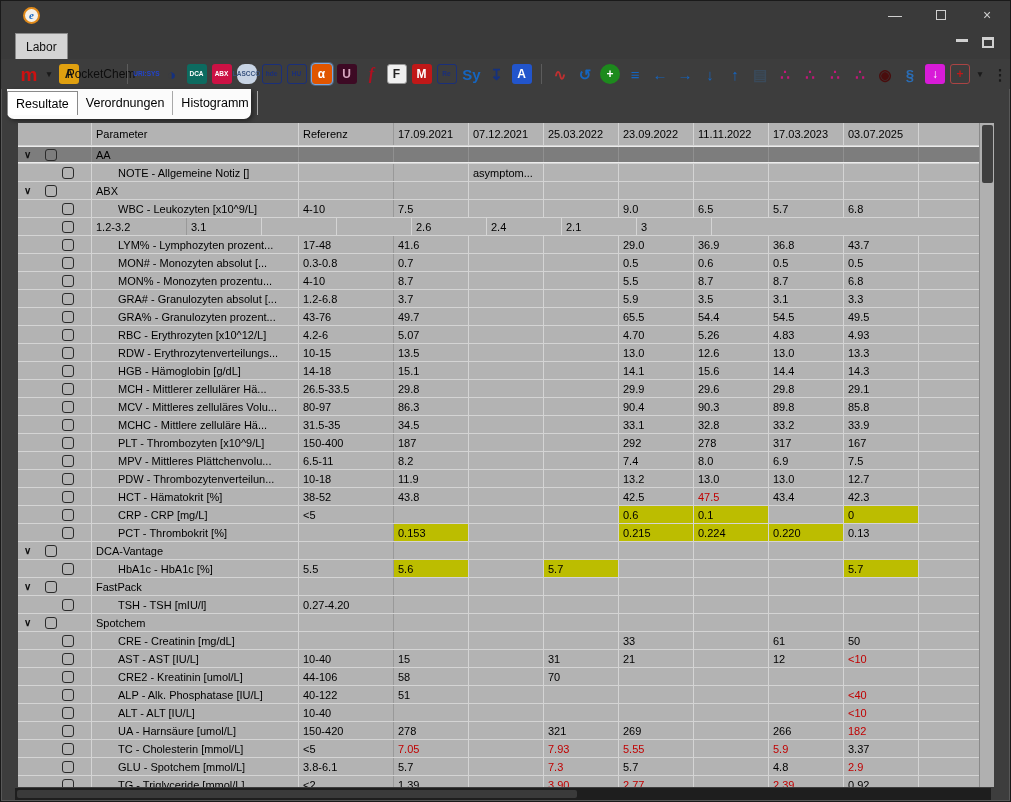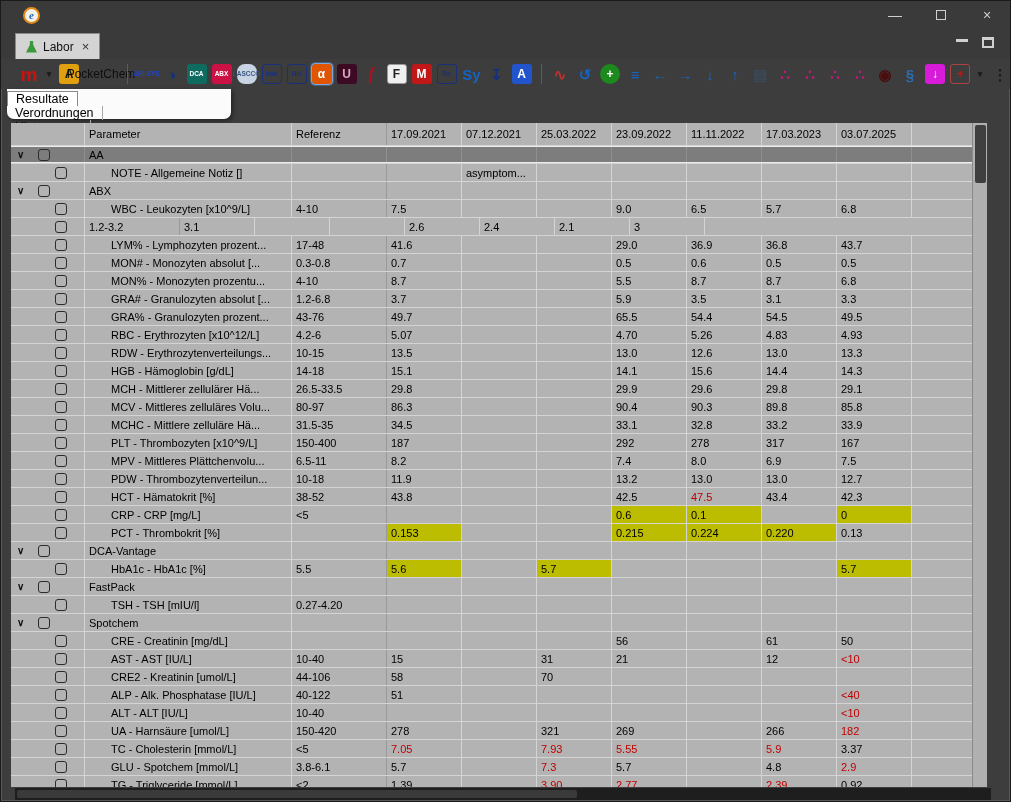--- a/index.html
+++ b/index.html
@@ -9,21 +9,21 @@
   
   .titlebar{position:absolute;left:0;top:0;width:100%;height:28px;background:#3a3a3a;display:flex;align-items:center;}
   .applogo{margin-left:22px;width:17px;height:17px;border-radius:50%;border:2px solid #e08a1a;background:#f5f1e8;
            display:flex;align-items:center;justify-content:center;font:italic bold 11px "Liberation Serif",serif;color:#1565c0;}
   .win-controls{margin-left:auto;display:flex;height:100%;}
   .wbtn{width:46px;height:100%;display:flex;align-items:center;justify-content:center;color:#cfcfcf;font-size:14px;}
   .wbtn .box{width:10px;height:10px;border:1px solid #cfcfcf;}
   
   .tabstrip{position:absolute;left:0;top:28px;width:100%;height:30px;background:#3a3a3a;}
   .doctab{position:absolute;left:14px;top:4px;height:26px;background:#d4d4d4;display:flex;align-items:center;
-          padding:0 10px;gap:6px;border:1px solid #8a8a8a;border-bottom:none;}
+          padding:0 10px;gap:6px;border:1px solid #8a8a8a;border-bottom:none;flex-direction:column;}
   .flask{width:11px;height:12px;background:#3a9a3a;clip-path:polygon(35% 0,65% 0,65% 35%,100% 100%,0 100%,35% 35%);}
   .doctab .lbl{font-size:12px;color:#111;}
   .doctab .close{font-size:13px;color:#333;margin-left:2px;}
   .mdi{position:absolute;right:16px;top:8px;display:flex;gap:14px;}
   .mdi-min{width:12px;height:5px;border-bottom:3px solid #d0d0d0;}
   .mdi-rest{width:12px;height:11px;border:2px solid #d0d0d0;border-top:3px solid #d0d0d0;}
   
   .toolbar{position:absolute;left:0;top:58px;width:100%;height:30px;background:#3d3d3d;display:flex;align-items:center;
            padding-left:18px;gap:5px;}
   .chip{height:20px;min-width:20px;display:inline-flex;align-items:center;justify-content:center;border-radius:3px;
@@ -32,27 +32,27 @@
   .chip.glyph{background:transparent;font-size:15px;}
   .chip.xl{font-size:19px;}
   .chip.sm{font-size:9px;min-width:10px;}
   .chip.round{border-radius:50%;}
   .chip.italic{font-style:italic;font-family:"Liberation Serif",serif;font-size:16px;}
   .chip.selected{outline:1px solid #7aa7e0;background-clip:padding-box;box-shadow:0 0 0 2px rgba(110,160,220,.35);}
   .chip.label{background:transparent;font-weight:normal;font-size:12px;color:#0d0d0d;}
   .chip.pill{border-radius:8px;}
   .tsep{width:1px;height:20px;background:#5c5c5c;margin:0 4px;}
   
-  .subtabs{position:absolute;left:6px;top:88px;width:224px;height:30px;background:#fbfbfb;
-           border-radius:0 0 7px 7px;box-shadow:2px 2px 4px rgba(0,0,0,.4);display:flex;align-items:flex-start;padding-top:2px;flex-direction:column;}
+  .subtabs{position:absolute;left:6px;top:88px;width:244px;height:30px;background:#fbfbfb;
+           border-radius:0 0 7px 7px;box-shadow:2px 2px 4px rgba(0,0,0,.4);display:flex;align-items:flex-start;padding-top:2px;}
   .stab{height:24px;display:flex;align-items:center;padding:0 8px;font-size:12.5px;color:#000;border-right:1px solid #a8a8a8;}
   .stab.active{border:1px solid #8a8a8a;border-bottom:none;background:#fff;font-size:12.5px;}
   .stab:last-child{border-right:1px solid #a8a8a8;}
   
-  .gridwrap{position:absolute;left:10px;top:122px;width:976px;height:664px;display:flex;background:#fef9c3;}
+  .gridwrap{position:absolute;left:17px;top:122px;width:976px;height:664px;display:flex;background:#fef9c3;}
   .gridmain{width:961px;height:100%;overflow:hidden;}
   .tr{display:flex;height:18px;border-bottom:1px solid #d4d4d4;background:#b3b3b3;}
   .tr.head{height:23px;}
   .td{border-right:1px solid #d4d4d4;display:flex;align-items:center;padding-left:4px;font-size:11px;color:#000;
       overflow:hidden;white-space:nowrap;flex:none;}
   .c-g{width:74px;}.c-p{width:207px;}.c-r{width:95px;border-right:1px solid #999;}.c-d{width:75px;}.c-f{flex:1 1 auto;border-right:none;}
   .head .td{font-size:11px;color:#000;}
   .td.indent{padding-left:26px;}
   .td.hl{background:#bcbd00;}
   .td.red{color:#c00000;}
@@ -573,21 +573,21 @@
         </div>
         <div class="tr">
           <div class="td c-g gut">
             <span class="cb cb-c"></span>
           </div>
           <div class="td c-p indent">CRE - Creatinin [mg/dL]</div>
           <div class="td c-r"></div>
           <div class="td c-d"></div>
           <div class="td c-d"></div>
           <div class="td c-d"></div>
-          <div class="td c-d">56</div>
+          <div class="td c-d">33</div>
           <div class="td c-d"></div>
           <div class="td c-d">61</div>
           <div class="td c-d">50</div>
           <div class="td c-f"></div>
         </div>
         <div class="tr">
           <div class="td c-g gut">
             <span class="cb cb-c"></span>
           </div>
           <div class="td c-p indent">AST - AST [IU/L]</div>

